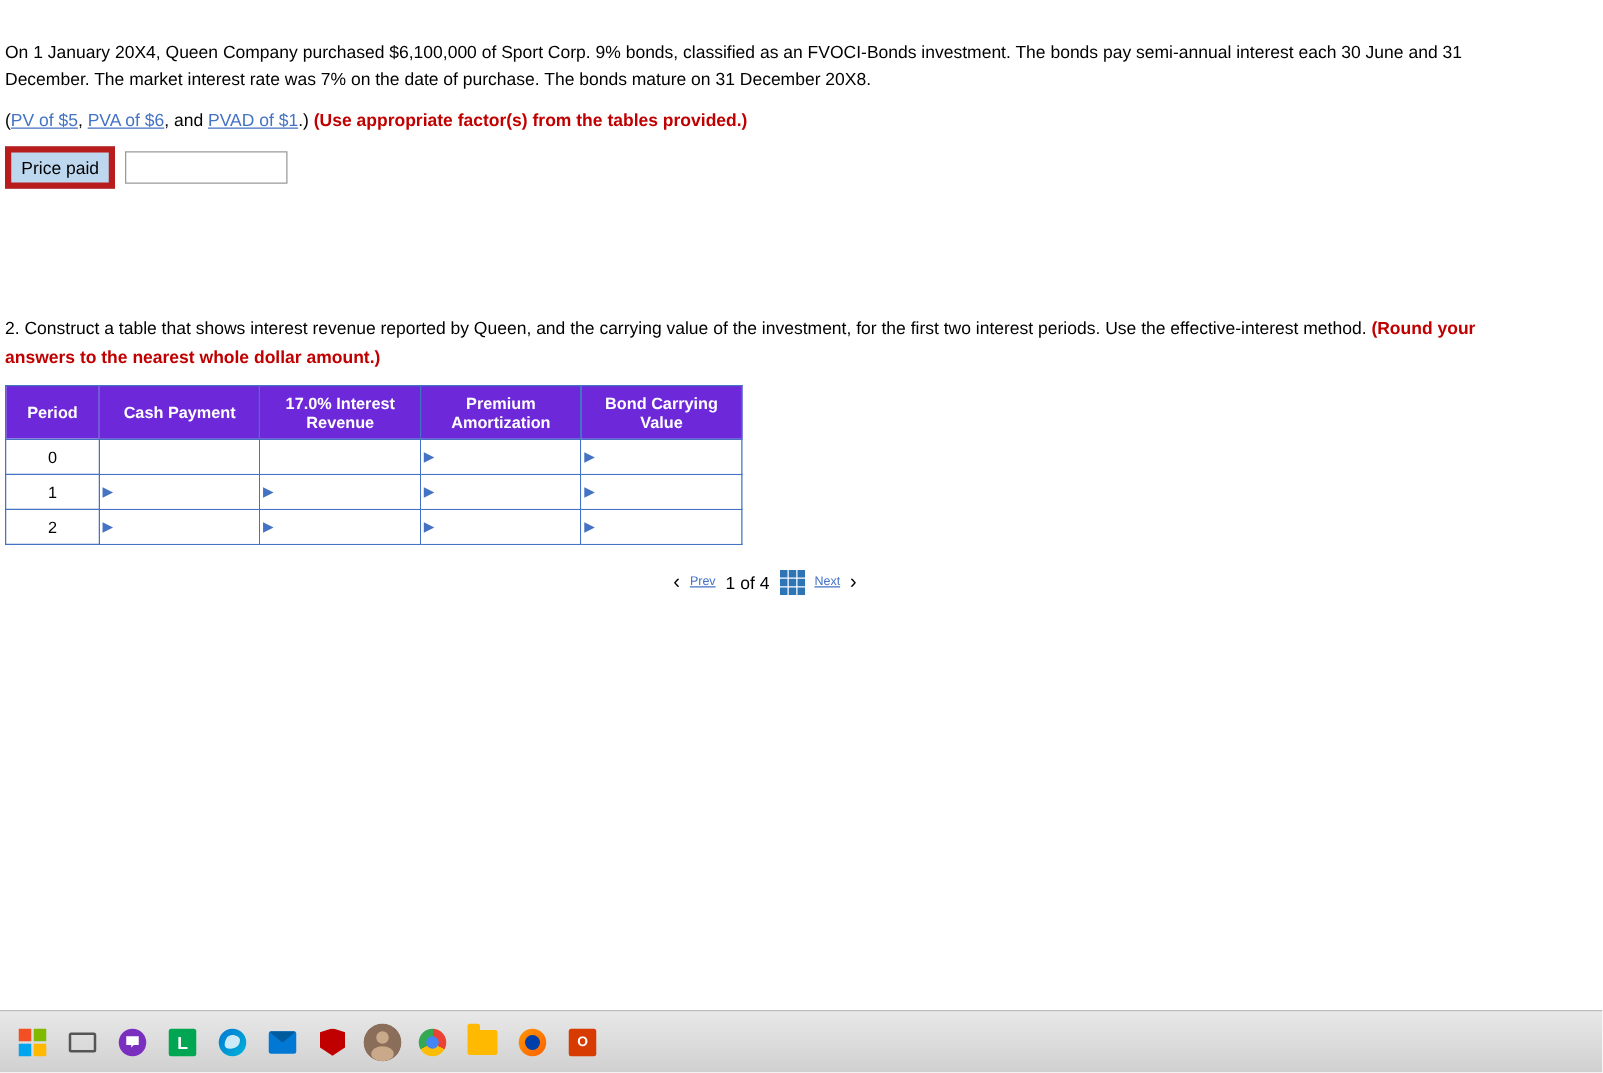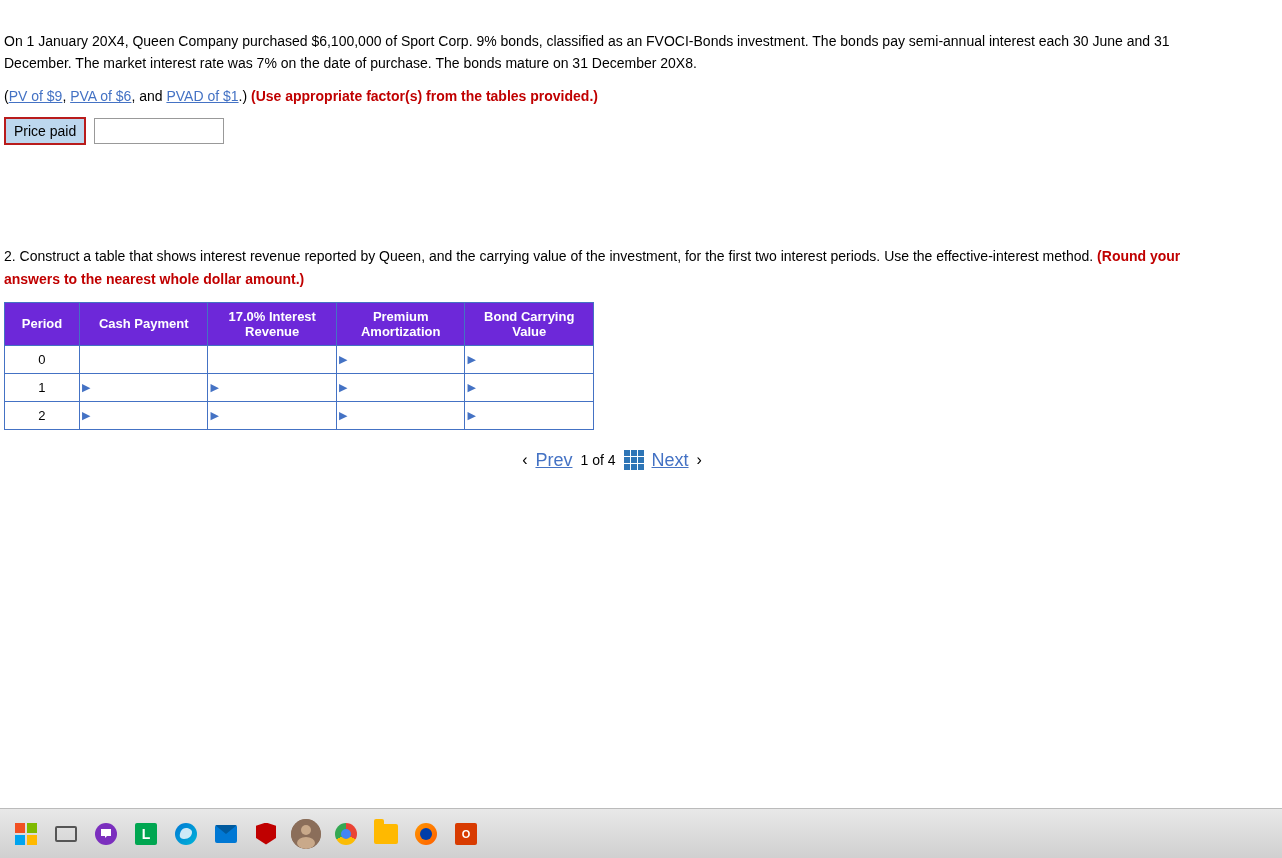--- a/index.html
+++ b/index.html
@@ -48,21 +48,21 @@
 
     .price-paid-row {
       display: flex;
       align-items: center;
       gap: 8px;
       margin-bottom: 20px;
     }
 
     .price-paid-label {
       background: #BDD7EE;
-      border: 2px solid #b91c1c;
+      border: 5px solid #b91c1c;
       padding: 4px 8px;
       font-size: 14px;
       white-space: nowrap;
     }
 
     .price-paid-input {
       width: 130px;
       height: 26px;
       border: 1px solid #999;
       background: #fff;
@@ -134,21 +134,21 @@
       justify-content: center;
       gap: 8px;
       margin-top: 20px;
       font-size: 14px;
     }
 
     .pagination-bar .nav-link {
       color: #4472C4;
       text-decoration: underline;
       cursor: pointer;
-      font-size: 18px;
+      font-size: 10px;
     }
 
     .grid-icon {
       display: inline-grid;
       grid-template-columns: repeat(3, 6px);
       grid-template-rows: repeat(3, 6px);
       gap: 1px;
       vertical-align: middle;
       cursor: pointer;
     }
@@ -295,21 +295,21 @@
   </style>
 </head>
 <body>
 
 <div class="main-content">
 
   <div class="intro-text">
     <span>On 1 January 20X4, Queen Company purchased $6,100,000 of Sport Corp. 9% bonds, classified as an FVOCI-Bonds investment. The bonds pay semi-annual interest each 30 June and 31 December. The market interest rate was 7% on the date of purchase. The bonds mature on 31 December 20X8.</span>
   </div>
   <div class="intro-text">
-    <span>(</span><span class="link-text">PV of $9</span><span>, </span><span class="link-text">PVA of $6</span><span>, and </span><span class="link-text">PVAD of $1</span><span>.) </span><span class="bold-red">(Use appropriate factor(s) from the tables provided.)</span>
+    <span>(</span><span class="link-text">PV of $5</span><span>, </span><span class="link-text">PVA of $6</span><span>, and </span><span class="link-text">PVAD of $1</span><span>.) </span><span class="bold-red">(Use appropriate factor(s) from the tables provided.)</span>
   </div>
 
 
 
   <div class="price-paid-row">
     <span class="price-paid-label">Price paid</span>
     <input class="price-paid-input" type="text" style="">
   </div>
 
   <div style="height: 60px;"></div>

